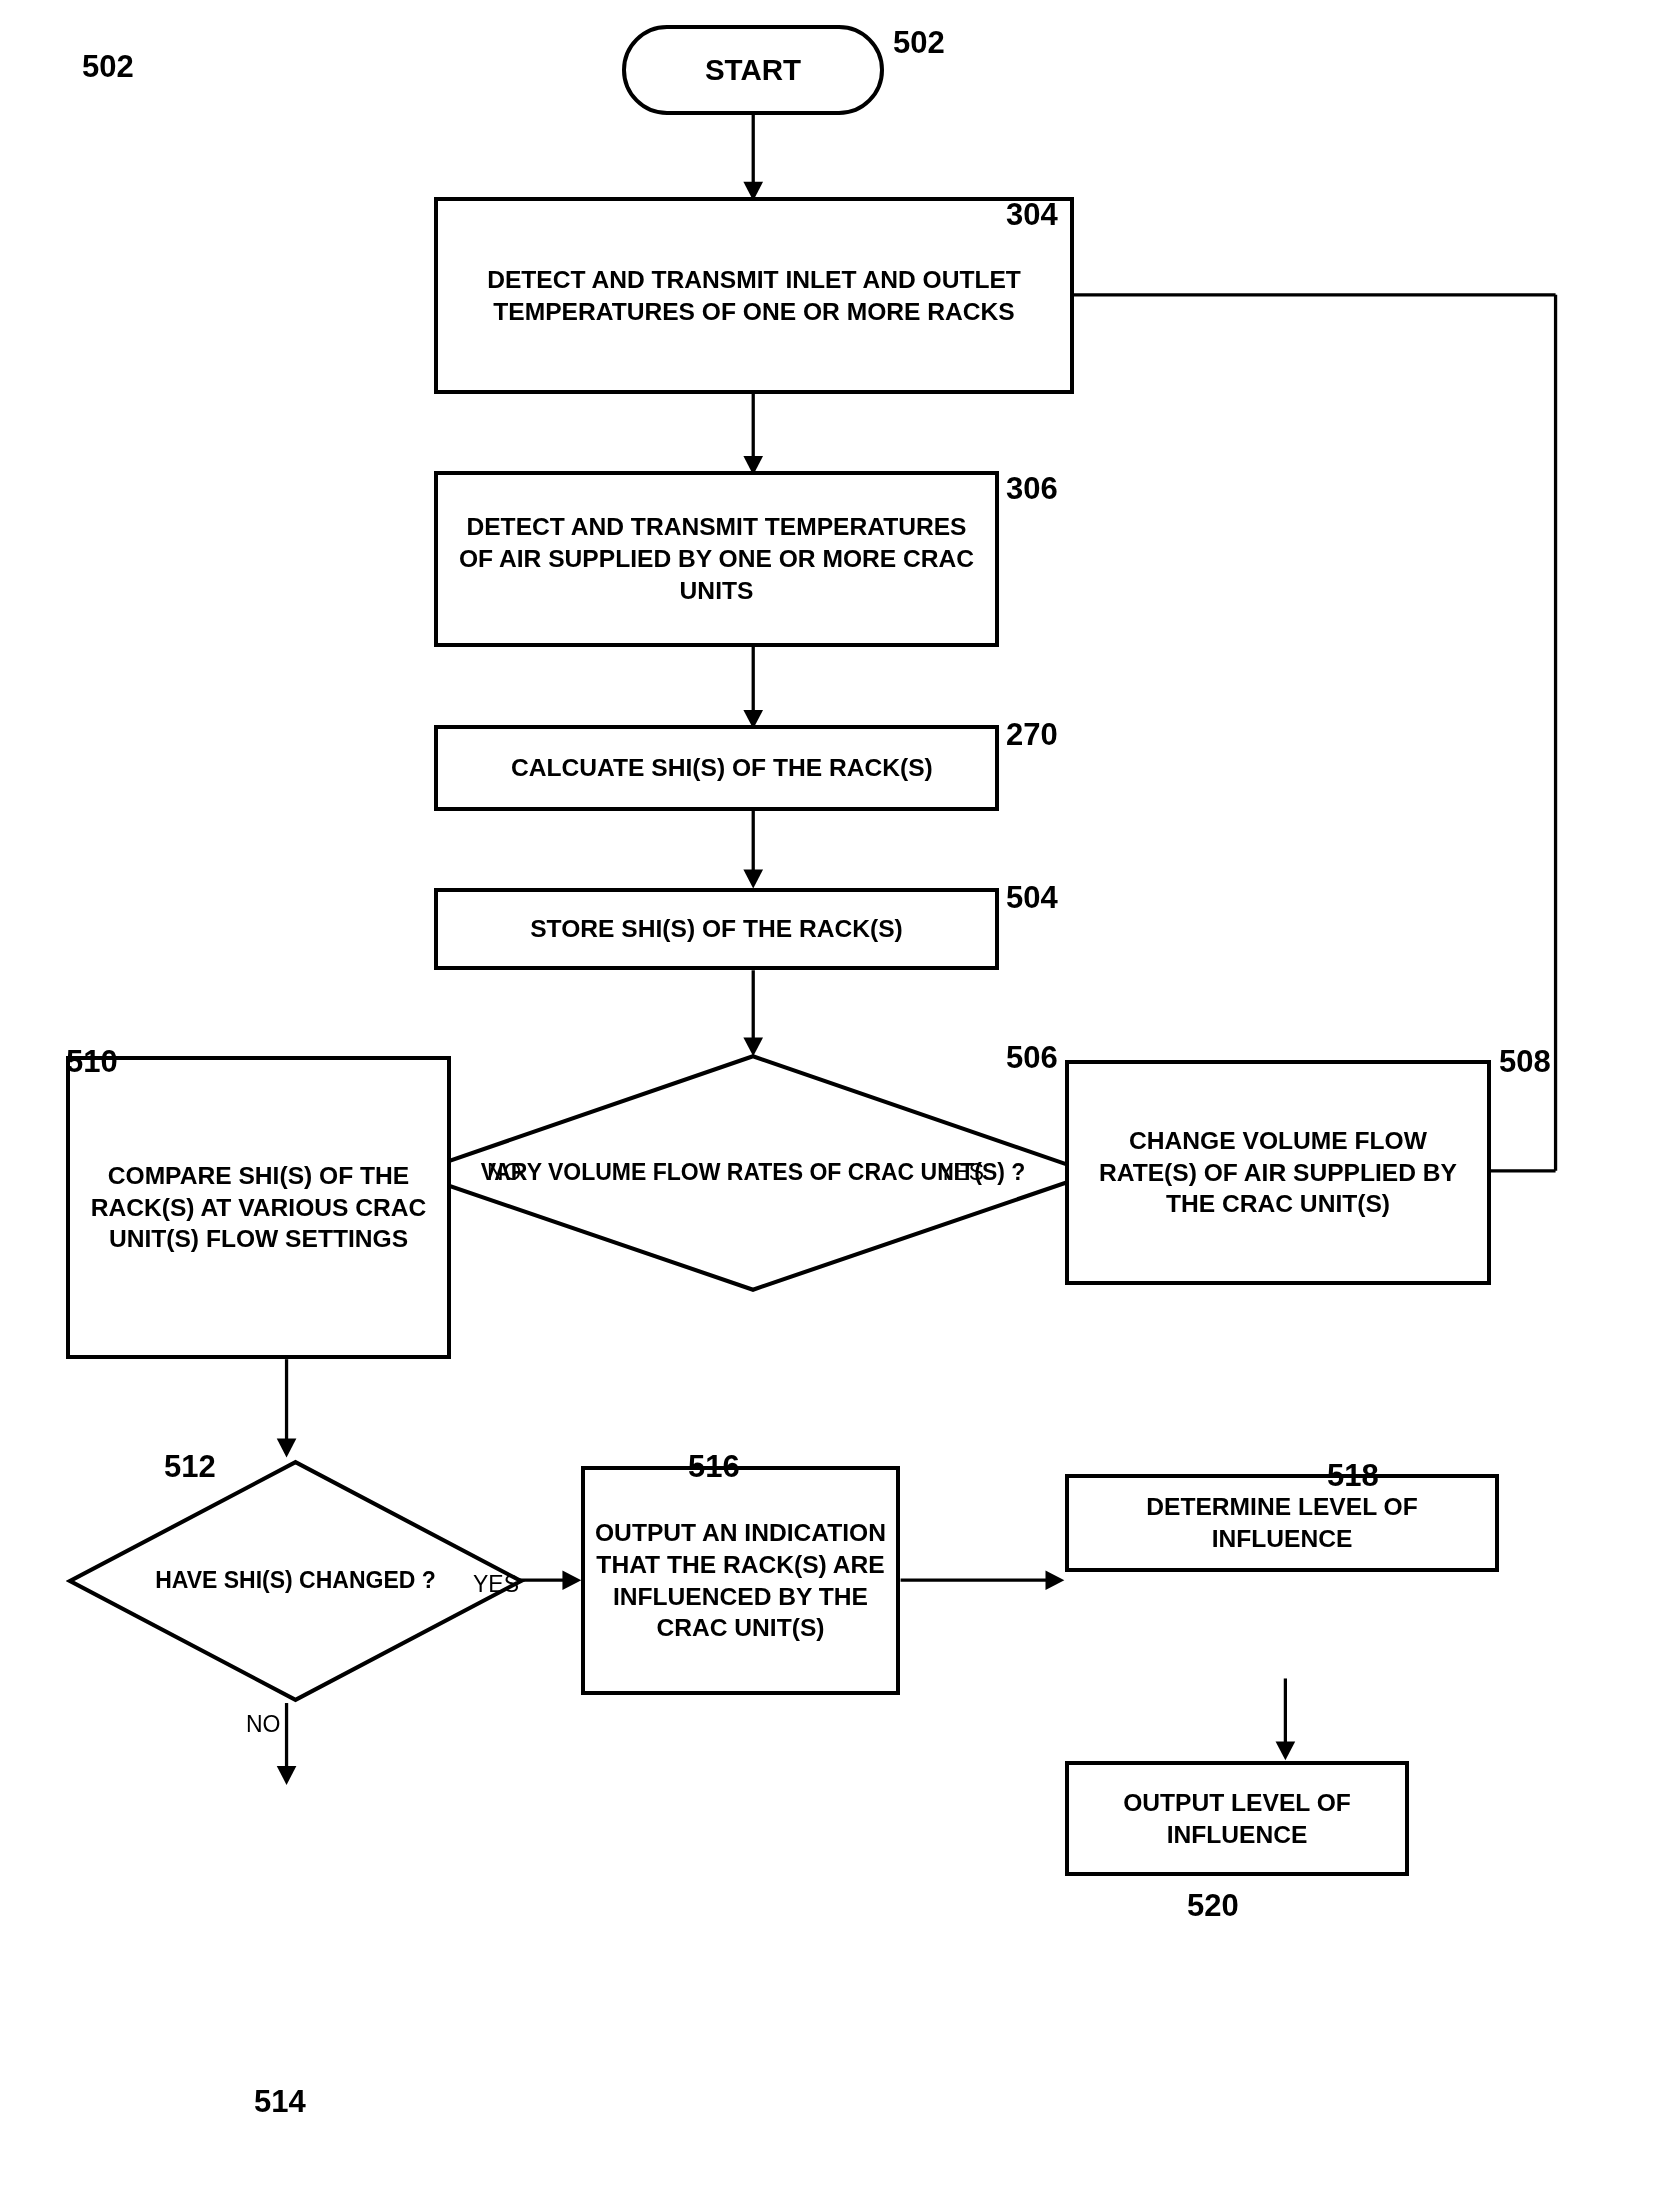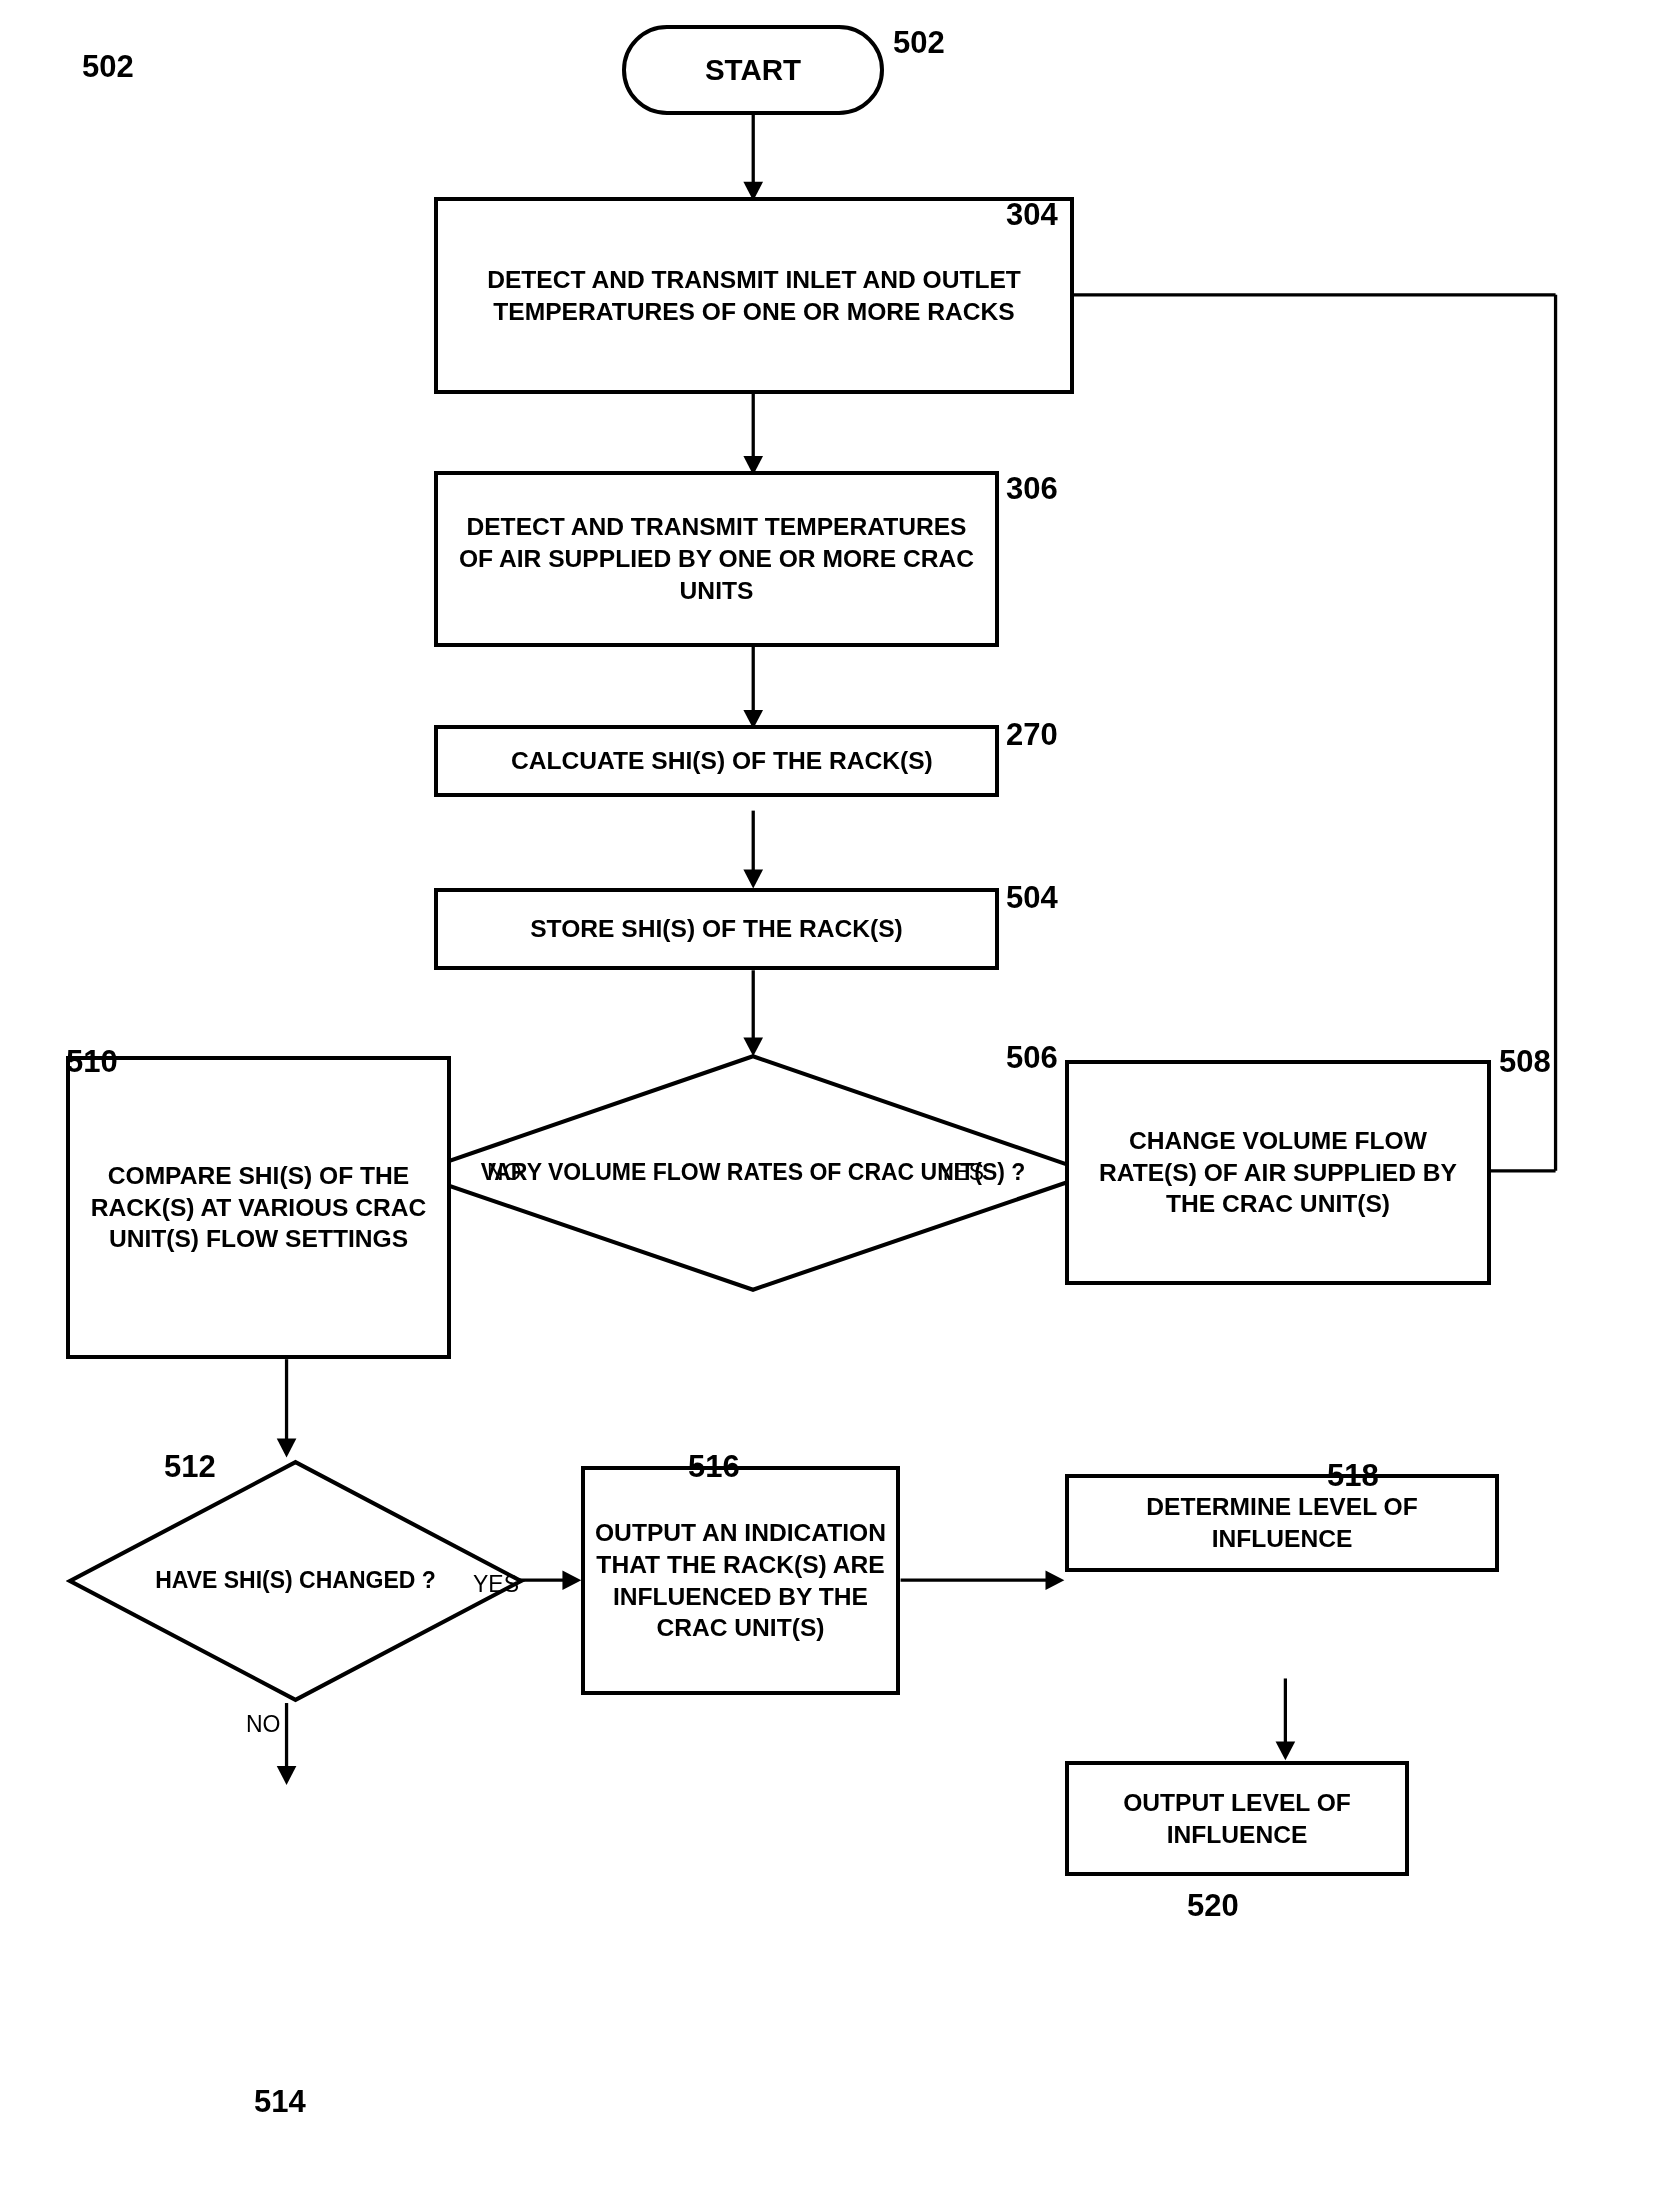--- a/index.html
+++ b/index.html
@@ -156,21 +156,21 @@
   <div class="process-box" style="top:197px; left:434px; width:640px; height:197px;">
     <span>DETECT AND TRANSMIT INLET AND OUTLET TEMPERATURES OF ONE OR MORE RACKS</span>
   </div>
   <div class="ref-label" style="top:197px; left:1006px;">304</div>
 
   <div class="process-box" style="top:471px; left:434px; width:565px; height:176px;">
     <span>DETECT AND TRANSMIT TEMPERATURES OF AIR SUPPLIED BY ONE OR MORE CRAC UNITS</span>
   </div>
   <div class="ref-label" style="top:471px; left:1006px;">306</div>
 
-  <div class="process-box" style="top:725px; left:434px; width:565px; height:72px;padding-left:19px;">
+  <div class="process-box" style="top:725px; left:434px; width:565px; height:86px;padding-left:19px;">
     <span>CALCUATE SHI(S) OF THE RACK(S)</span>
   </div>
   <div class="ref-label" style="top:717px; left:1006px;">270</div>
 
   <div class="process-box" style="top:888px; left:434px; width:565px; height:82px;">
     <span>STORE SHI(S) OF THE RACK(S)</span>
   </div>
   <div class="ref-label" style="top:880px; left:1006px;">504</div>
 
   <div class="diamond-container" style="top:1052px; left:409px; width:688px; height:242px;">

